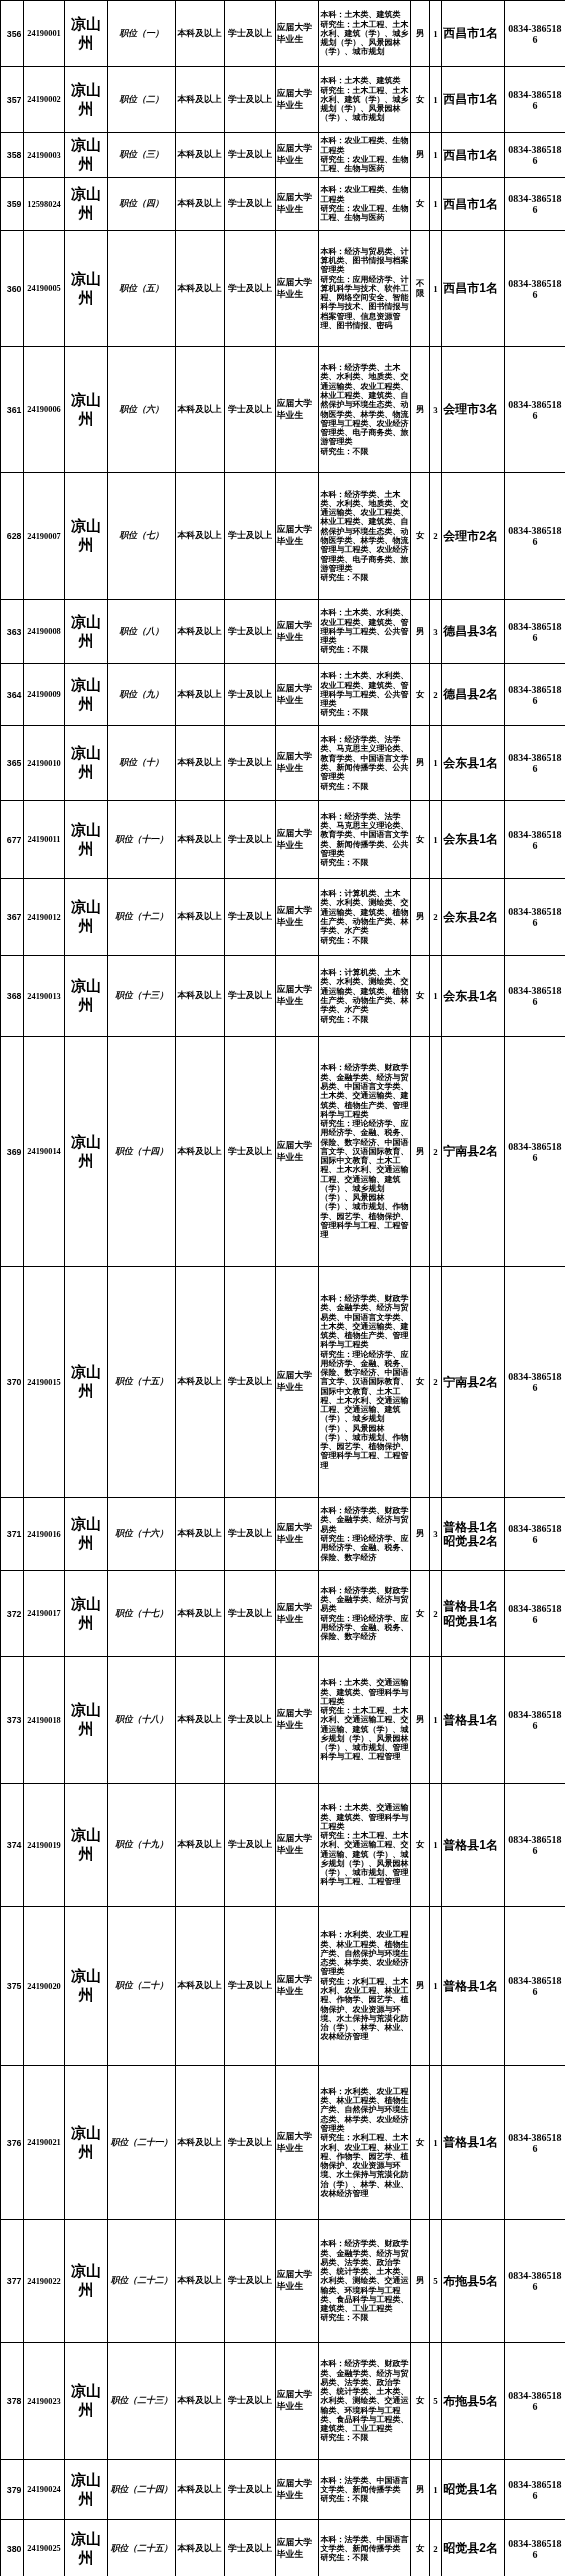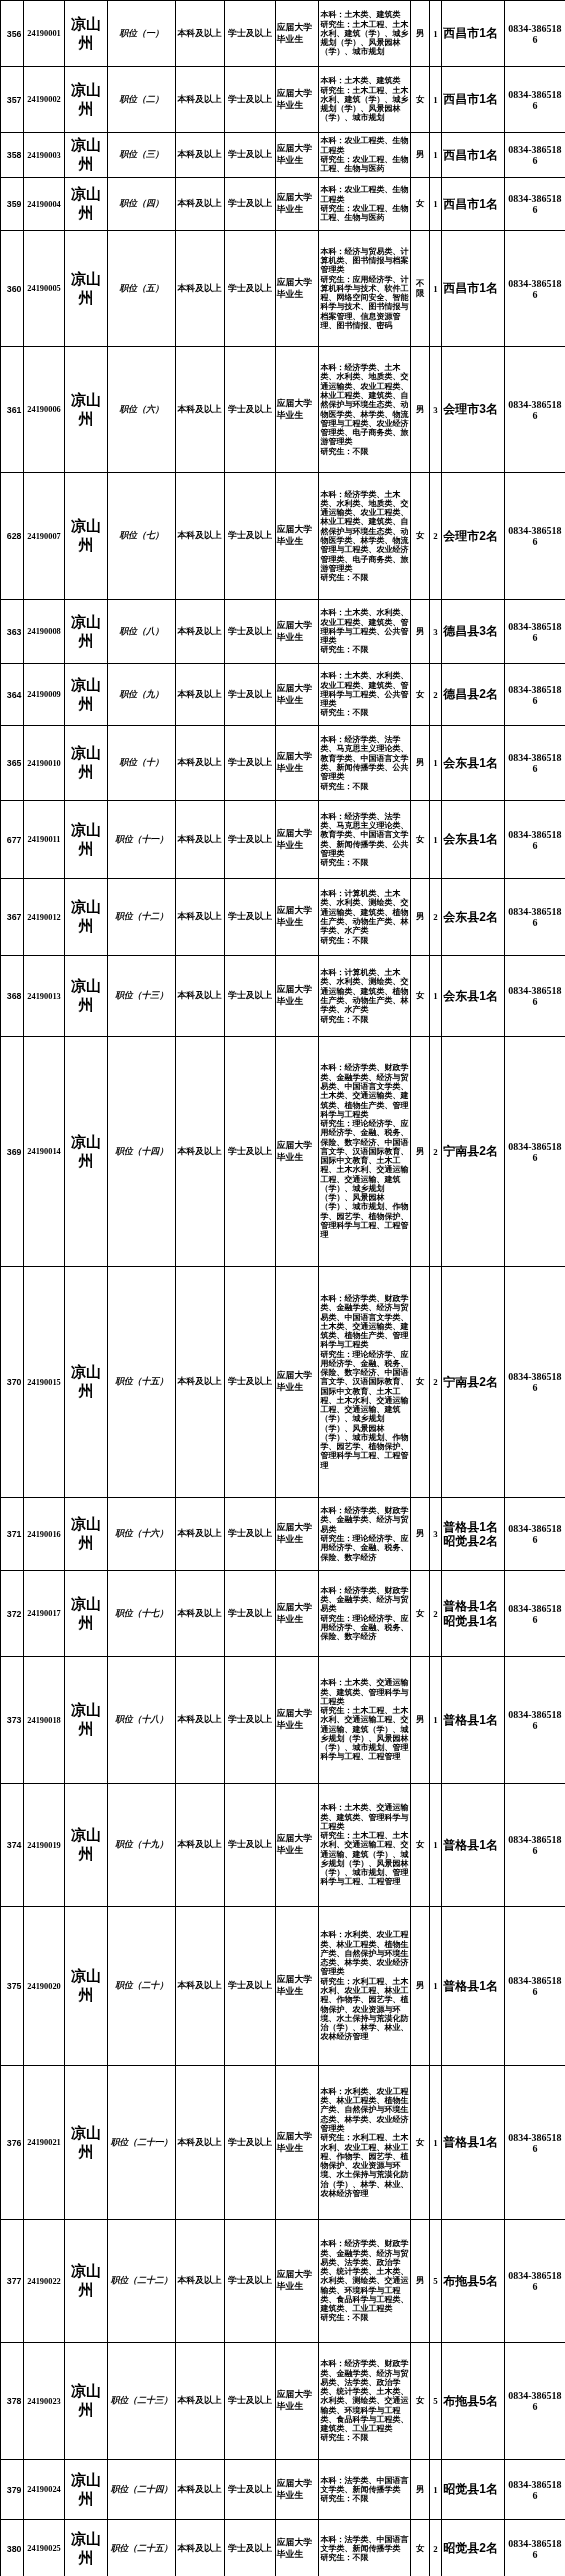--- a/index.html
+++ b/index.html
@@ -91,21 +91,21 @@
     <td class="c-grad">应届大学毕业生</td>
     <td class="c-req">本科：农业工程类、生物工程类
 研究生：农业工程、生物工程、生物与医药</td>
     <td class="c-gender">男</td>
     <td class="c-count">1</td>
     <td class="c-loc">西昌市1名</td>
     <td class="c-phone">0834-3865186</td>
   </tr>
       <tr style="height: 53px;">
     <td class="c-num">359</td>
-    <td class="c-code">24190004</td>
+    <td class="c-code">12598024</td>
     <td class="c-region">凉山州</td>
     <td class="c-pos">职位（四）</td>
     <td class="c-edu">本科及以上</td>
     <td class="c-deg">学士及以上</td>
     <td class="c-grad">应届大学毕业生</td>
     <td class="c-req">本科：农业工程类、生物工程类
 研究生：农业工程、生物工程、生物与医药</td>
     <td class="c-gender">女</td>
     <td class="c-count">1</td>
     <td class="c-loc">西昌市1名</td>

